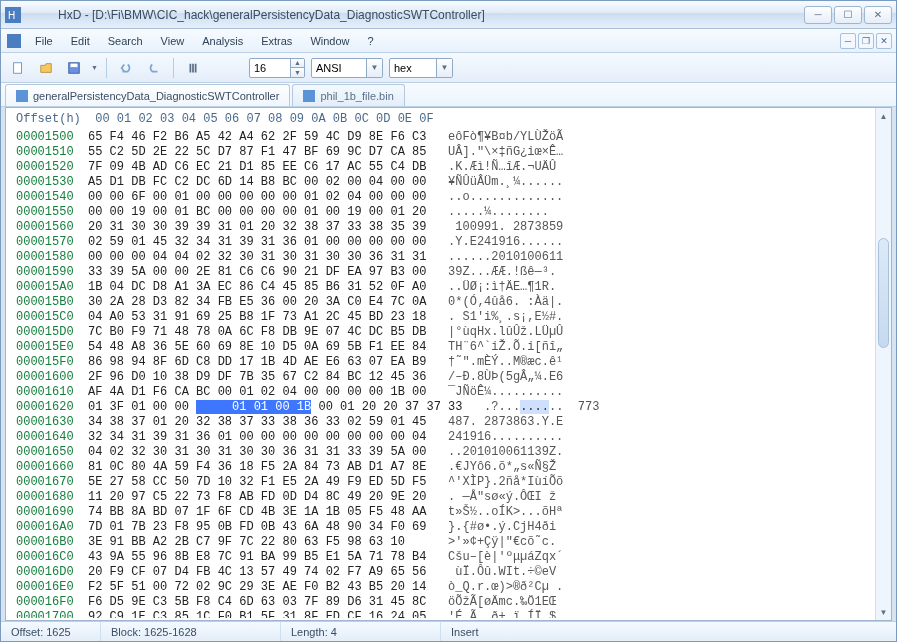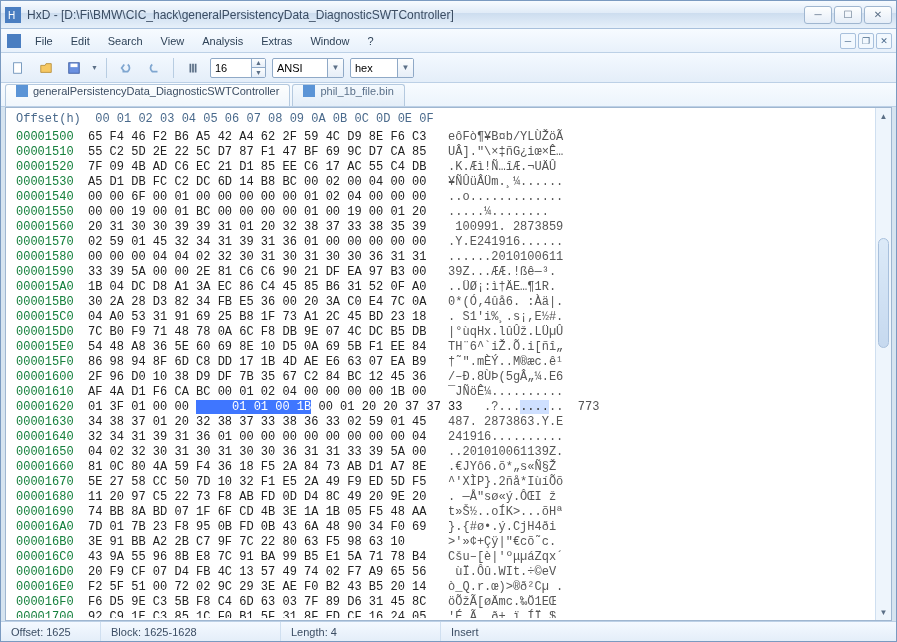--- a/index.html
+++ b/index.html
@@ -1,39 +1,39 @@
 <!DOCTYPE html>
 <html><head>
 <meta charset="utf-8">
 <style>
 * { margin:0; padding:0; box-sizing:border-box; }
 body { font-family:"Segoe UI",Tahoma,sans-serif; font-size:11px; background:#d6e4f0; color:#333; width:897px; height:642px; overflow:hidden; border:1px solid #7a9ac0; position:relative; }
 .titlebar { height:28px; background:linear-gradient(#f7fbff,#e0ebf7 45%,#cdddef 46%,#e6f0fa); display:flex; align-items:center; padding:0 4px; border-bottom:1px solid #a8c0dc; }
 .titlebar .icon { width:16px; height:16px; margin-right:6px; }
-.titlebar .title { flex:1; color:#3b4d63; font-size:12px; }
+.titlebar .title { flex:1; color:#3b4d63; font-size:12px;margin-left:31px; }
 .titlebar .winbtn { width:28px; height:18px; margin-left:2px; border:1px solid #9fb6d0; border-radius:3px; background:linear-gradient(#fdfefe,#e6eef8); display:flex; align-items:center; justify-content:center; font-size:10px; color:#5b6f86; }
 .menubar { height:24px; background:linear-gradient(#f7fbff,#e8f1fb); border-bottom:1px solid #bcd0e6; display:flex; align-items:center; padding-left:6px; gap:2px; position:relative; }
 .menubar .m { padding:3px 8px; color:#2f4358; border-radius:3px; }
 .menubar .caret-box { margin-left:auto; display:flex; gap:2px; padding-right:4px;}
 .caret-box span { width:16px;height:16px;border:1px solid #a8c0dc;border-radius:2px;display:flex;align-items:center;justify-content:center;background:#f2f8fe;font-size:9px;color:#4a6a8c;}
 .toolbar { height:30px; background:linear-gradient(#f4f9ff,#e4eef9); border-bottom:1px solid #bcd0e6; display:flex; align-items:center; padding:0 6px; gap:6px; }
 .tbtn { width:22px; height:22px; border:1px solid transparent; border-radius:3px; display:flex; align-items:center; justify-content:center; }
 .tbtn svg { width:14px; height:14px; }
 .sep { width:1px; height:20px; background:#b8cde2; margin:0 2px; }
-.numbox { display:flex; align-items:center; border:1px solid #8fa9c7; background:#fff; height:20px; border-radius:2px;}
+.numbox { display:flex; align-items:center; border:1px solid #8fa9c7; background:#fff; height:20px; border-radius:2px;margin-left:39px;}
 .numbox input { border:none; width:40px; font-size:11px; padding:0 4px; outline:none; }
 .numbox .spin { width:14px; display:flex; flex-direction:column; }
 .numbox .spin div { height:9px; border-left:1px solid #8fa9c7; font-size:7px; display:flex; align-items:center; justify-content:center; color:#5b6f86; background:linear-gradient(#fdfefe,#e6eef8); }
 .numbox .spin div:first-child{border-bottom:1px solid #8fa9c7;}
 .combo { display:flex; align-items:center; border:1px solid #8fa9c7; background:#fff; height:20px; border-radius:2px;}
 .combo input { border:none; width:46px; font-size:11px; padding:0 4px; outline:none; }
 .combo.wide input{width:54px;}
 .combo .arrow { width:16px; height:18px; border-left:1px solid #8fa9c7; background:linear-gradient(#fdfefe,#e6eef8); display:flex; align-items:center; justify-content:center; font-size:8px; color:#5b6f86;}
 .tabbar { height:24px; background:linear-gradient(#f7fbff,#ecf4fc); display:flex; align-items:flex-end; padding-left:4px; border-bottom:1px solid #bcd0e6; gap:2px;}
-.tab { height:22px; padding:0 10px; display:flex; align-items:flex-start; gap:5px; border:1px solid #b4c9df; border-bottom:none; background:linear-gradient(#fdfefe,#f0f6fc); border-radius:3px 3px 0 0; color:#3b4d63; font-size:11px;}
+.tab { height:22px; padding:0 10px; display:flex; align-items:center; gap:5px; border:1px solid #b4c9df; border-bottom:none; background:linear-gradient(#fdfefe,#f0f6fc); border-radius:3px 3px 0 0; color:#3b4d63; font-size:11px;}
 .tab.inactive { background:linear-gradient(#f4f9fe,#e4eef8); color:#5a7089;}
 .tab .ticon{width:12px;height:12px;}
 .hexarea { position:absolute; top:106px; bottom:20px; left:4px; right:4px; background:#fff; border:1px solid #9fb6d0; overflow:hidden;}
 .hexarea .hdr { font-family:"Courier New",monospace; font-size:12px; color:#4a6a8c; padding:4px 10px 2px; white-space:pre;}
 .rows { font-family:"Courier New",monospace; font-size:12px; line-height:15px; padding:2px 10px; overflow:auto; max-height:490px;}
 .row { white-space:pre; }
 .off { color:#15803d; }
 .hex { color:#222; }
 .asc { color:#555; }
 .hl { background:#3f76ff; color:#fff;padding-left:36px; }

